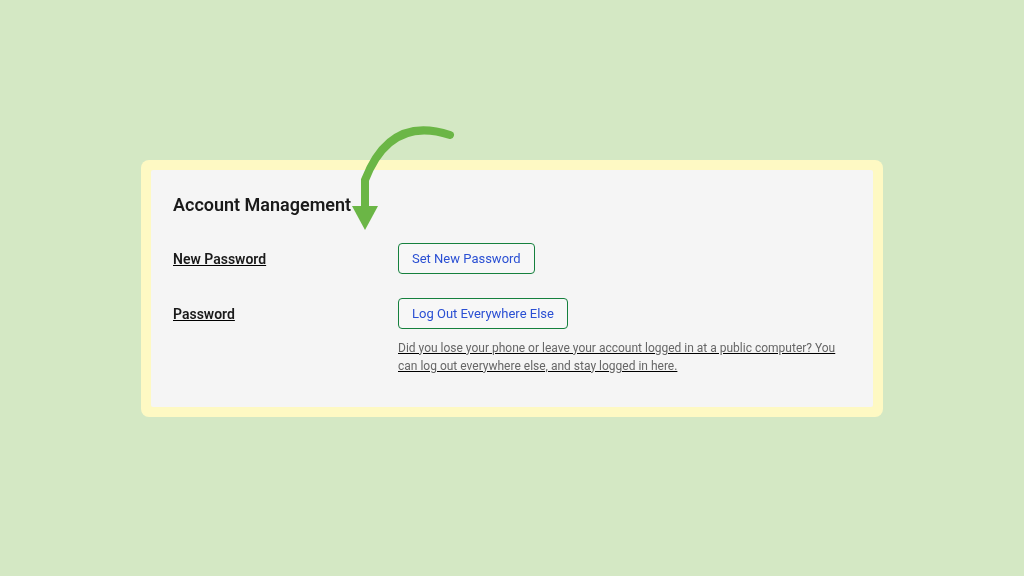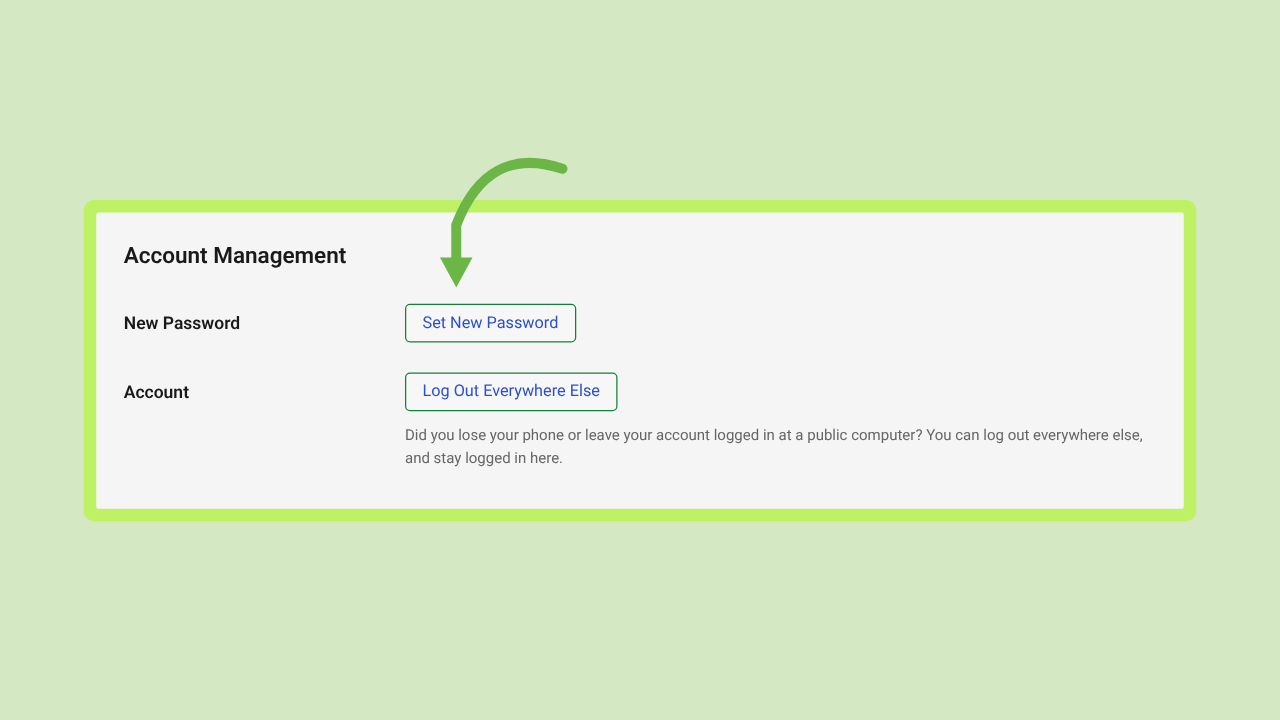--- a/index.html
+++ b/index.html
@@ -11,40 +11,41 @@
       width: 1024px;
       height: 576px;
       background-color: #d4e8c4;
       font-family: -apple-system, BlinkMacSystemFont, "Segoe UI", Roboto, Helvetica, Arial, sans-serif;
       display: flex;
       align-items: center;
       justify-content: center;
       position: relative;
     }
     .panel-wrapper {
-      width: 890px;
-      background-color: #bef264;
+      width: 742px;
+      background-color: #fef9c3;
       border-radius: 8px;
       padding: 10px;
     }
     .panel {
       background-color: #f5f5f5;
       border-radius: 2px;
       padding: 24px 22px 32px 22px;
     }
     .panel-title {
       font-size: 18px;
       font-weight: 600;
       color: #1a1a1a;
       margin-bottom: 28px;
     }
     .form-row {
       display: flex;
       align-items: flex-start;
       margin-bottom: 24px;
+      text-decoration: underline;
     }
     .form-row:last-child {
       margin-bottom: 0;
     }
     .row-label {
       width: 225px;
       flex-shrink: 0;
       font-size: 14px;
       font-weight: 600;
       color: #1a1a1a;
@@ -85,21 +86,21 @@
     <h2 class="panel-title">Account Management</h2>
 
     <div class="form-row">
       <div class="row-label">New Password</div>
       <div class="row-content">
         <button class="btn">Set New Password</button>
       </div>
     </div>
 
     <div class="form-row">
-      <div class="row-label">Account</div>
+      <div class="row-label">Password</div>
       <div class="row-content">
         <button class="btn">Log Out Everywhere Else</button>
         <p class="help-text">Did you lose your phone or leave your account logged in at a public computer? You can log out everywhere else, and stay logged in here.</p>
       </div>
     </div>
   </div>
 </div>
 
 <svg class="arrow-svg" width="140" height="120">
   <defs>

